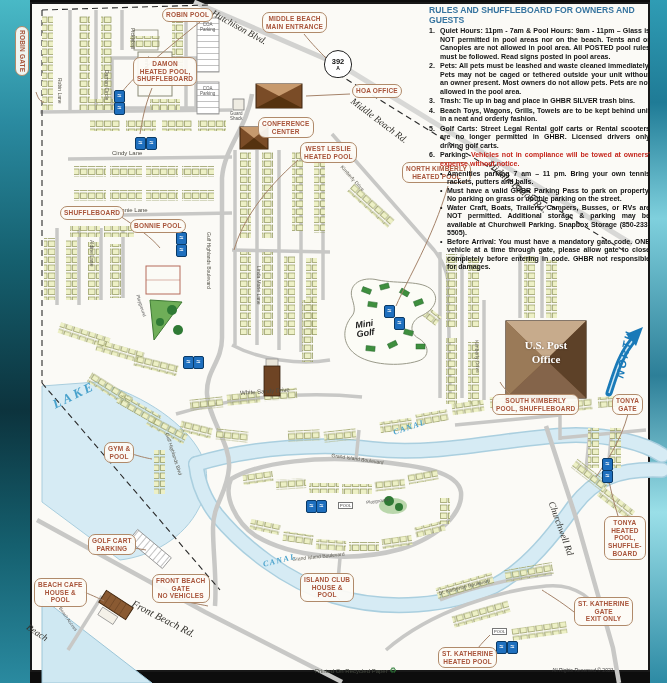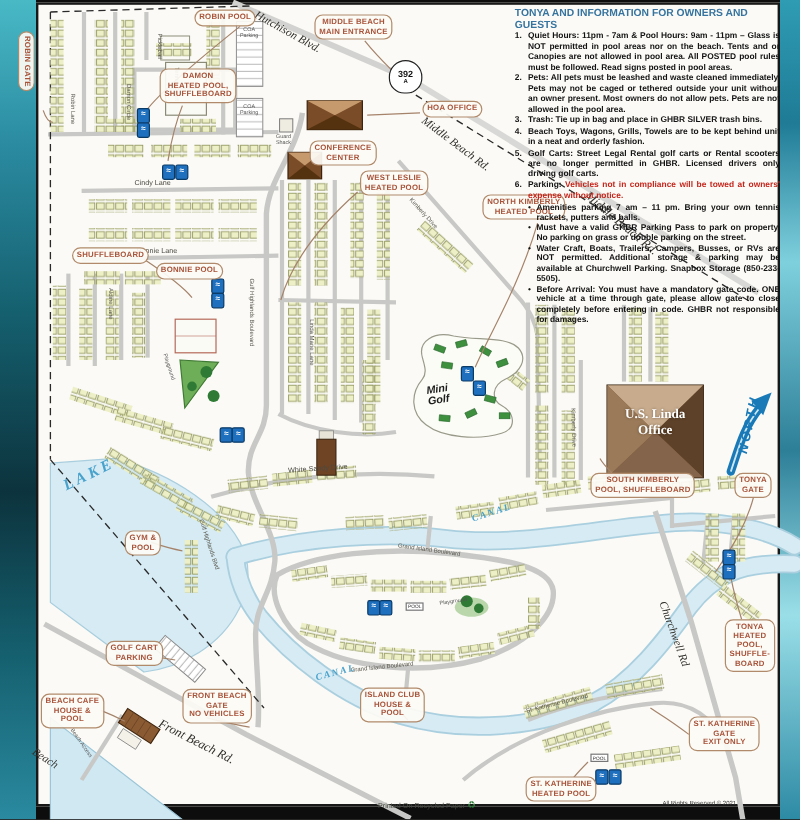--- a/index.html
+++ b/index.html
@@ -327,21 +327,21 @@
       <path d="M574,612 C560,601 548,594 542,590"></path>
       <path d="M478,648 C482,643 486,639 490,635"></path>
       <path d="M330,590 C334,594 337,597 340,600"></path>
       <path d="M172,598 C186,602 198,604 208,606"></path>
       <path d="M134,548 L146,550"></path>
       <path d="M84,592 C94,596 100,599 104,601"></path>
     </g>
   </svg>
 
   <div class="rules">
-    <div class="rules-title">TONYA AND INFORMATION FOR OWNERS AND GUESTS</div>
+    <div class="rules-title">RULES AND SHUFFLEBOARD FOR OWNERS AND GUESTS</div>
     <div class="r-item">
       <span class="r-num">1.</span>
       <span class="r-body"><b>Quiet Hours:</b><span> 11pm - 7am &amp; </span><b>Pool Hours:</b><span> 9am - 11pm – Glass is NOT permitted in pool areas nor on the beach. Tents and or Canopies are not allowed in pool area. All POSTED pool rules must be followed. Read signs posted in pool areas.</span></span>
     </div>
     <div class="r-item">
       <span class="r-num">2.</span>
       <span class="r-body"><b>Pets:</b><span> All pets must be leashed and waste cleaned immediately. Pets may not be caged or tethered outside your unit without an owner present. Most owners do not allow pets. Pets are not allowed in the pool area.</span></span>
     </div>
     <div class="r-item">
       <span class="r-num">3.</span>
@@ -443,21 +443,21 @@
   <div class="street vsm" style="left:136px;top:28px;transform:rotate(90deg);">Pickleball</div>
   <div class="street vsm" style="left:95px;top:240px;transform:rotate(90deg);">Aldine Lane</div>
   <div class="street vsm" style="left:262px;top:266px;transform:rotate(90deg);">Linda Marie Lane</div>
 
   <div class="water-text lake-text" style="left:50px;top:398px;transform:rotate(-26deg);">LAKE</div>
   <div class="water-text" style="left:392px;top:428px;transform:rotate(-18deg);">CANAL</div>
   <div class="water-text" style="left:262px;top:560px;transform:rotate(-14deg);">CANAL</div>
   <div class="minigolf-text" style="left:356px;top:320px;">Mini
 Golf</div>
   <div class="north-text" style="left:600px;top:348px;">NORTH</div>
-  <div class="po-text">U.S. Linda
+  <div class="po-text">U.S. Post
 Office</div>
   <div class="tiny" style="left:230px;top:111px;">Guard
 Shack</div>
   <div class="tiny" style="left:200px;top:22px;">COA
 Parking</div>
   <div class="tiny" style="left:200px;top:86px;">COA
 Parking</div>
   <div class="tiny" style="left:140px;top:294px;transform:rotate(72deg);">Playground</div>
   <div class="tiny" style="left:366px;top:500px;transform:rotate(-8deg);">Playground</div>
   <div class="tiny" style="left:62px;top:606px;transform:rotate(55deg);">Beach Access</div>

